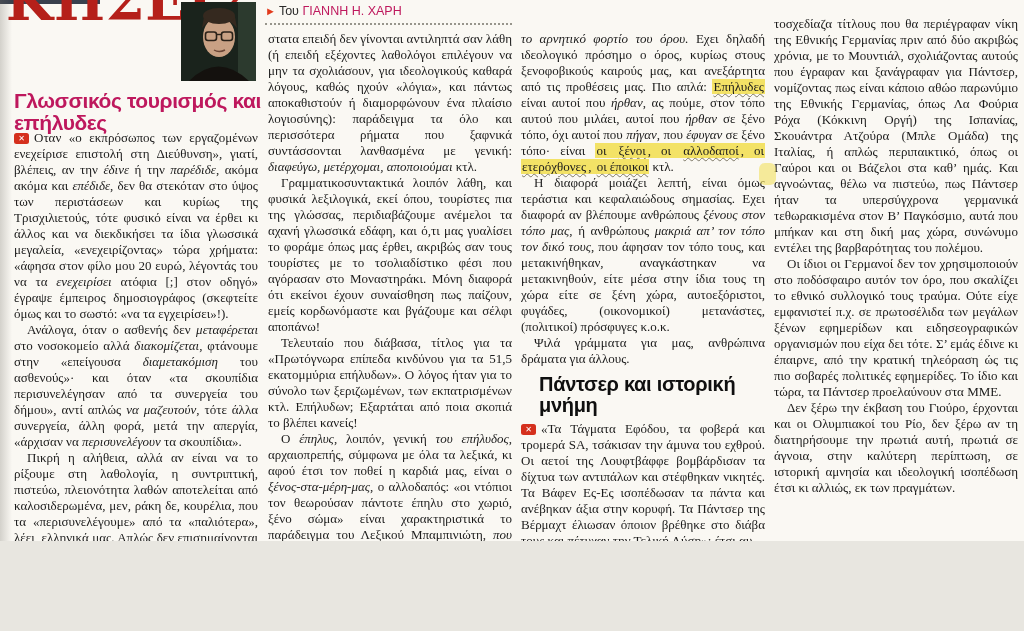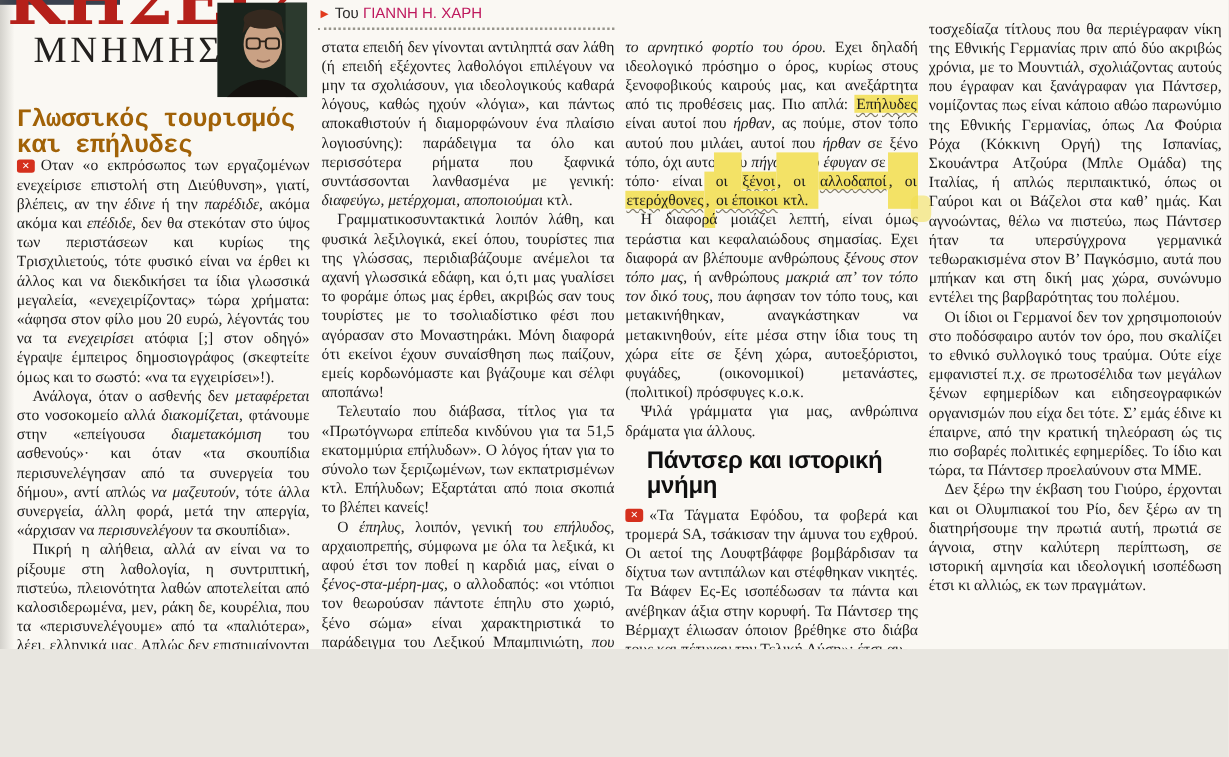--- a/index.html
+++ b/index.html
@@ -25,22 +25,22 @@
   .byline{
     position:absolute;left:265px;top:4px;
     font-family:"Liberation Sans",sans-serif;font-size:12.5px;color:#2a2a2a;
     white-space:nowrap;
   }
   .byline .arrow{color:#e23a1c;font-size:11px;margin-right:3px;}
   .byline .name{font-weight:normal;color:#be185d;}
   .byline-rule{position:absolute;left:265px;top:23px;width:247px;border-top:2px dotted #97958c;}
   .heading1{
     position:absolute;left:14px;top:90px;width:250px;margin:0;
-    font-family:Liberation Mono, monospace;font-weight:bold;
-    font-size:21px;line-height:22px;letter-spacing:-.4px;color:#a16207;
+    font-family:Liberation Sans, sans-serif;font-weight:bold;
+    font-size:21px;line-height:22px;letter-spacing:-.4px;color:#be185d;
   }
   .col{position:absolute;width:244px;overflow:hidden;
     font-size:13px;line-height:16px;text-align:justify;}
   .col1{left:14px;top:130px;height:464px;}
   .col2{left:268px;top:31px;height:562px;}
   .col3{left:521px;top:31px;height:562px;}
   .col4{left:774px;top:16px;height:563px;}
   .para{margin:0;}
   .para.indent{text-indent:13px;}
   .sec-heading{
@@ -49,21 +49,21 @@
     font-size:20px;line-height:21px;letter-spacing:-.3px;color:#0f0f0f;
     text-align:left;
   }
   .marker{
     display:inline-block;width:15px;height:11px;margin-right:5px;
     background:#d5301d;color:#fff;border-radius:2.5px;
     font-family:"DejaVu Sans",sans-serif;font-size:8px;line-height:11px;
     font-weight:bold;text-align:center;vertical-align:1px;
   }
   .seg-i{font-style:italic;}
-  .seg-hl{background:#f3e266;padding:16px 1px;}
+  .seg-hl{background:#f3e266;padding:0 1px;}
   .seg-u{text-decoration-style:wavy;
     text-decoration-color:#7d7866;text-decoration-thickness:1px;text-underline-offset:2px;}
   .seg-hlu{background:#f3e266;padding:0 1px;
     text-decoration:underline;text-decoration-style:wavy;
     text-decoration-color:#7d7866;text-decoration-thickness:1px;text-underline-offset:2px;}
   .smudge{position:absolute;left:759px;top:163px;width:17px;height:22px;
     background:rgba(240,222,80,.55);border-radius:6px;}
   .bottom-rule{
     position:absolute;left:0;top:597px;width:1024px;height:13px;
     background:repeating-linear-gradient(115deg,#c6c5bf 0 1px,#f1efe9 1px 3px);
@@ -72,21 +72,20 @@
 </head>
 <body>
 
 <div class="page">
 
   <div class="scan-strip"></div>
   <div class="left-shadow"></div>
 
   <div class="kicker">ΚΗΣΕΙΣ</div>
 
-  <div class="mast-title">ΜΝΗΜΗΣ</div>
 
   <div class="portrait">
     <svg width="75" height="79" viewBox="0 0 75 79" xmlns="http://www.w3.org/2000/svg" aria-hidden="true">
       <rect width="75" height="79" fill="#1a231c"></rect>
       <rect x="57" width="18" height="79" fill="#2c3a2e"></rect>
       <path d="M8 79 Q37 50 68 79 Z" fill="#14110e"></path>
       <ellipse cx="38" cy="35" rx="16" ry="20" fill="#c9a184"></ellipse>
       <path d="M21 26 Q38 6 56 26 L54 15 Q38 4 23 15 Z" fill="#35291f"></path>
       <ellipse cx="38" cy="14" rx="16" ry="8" fill="#35291f"></ellipse>
       <rect x="24.5" y="30" width="11" height="8.5" rx="2.5" fill="none" stroke="#2a2118" stroke-width="1.6"></rect>

